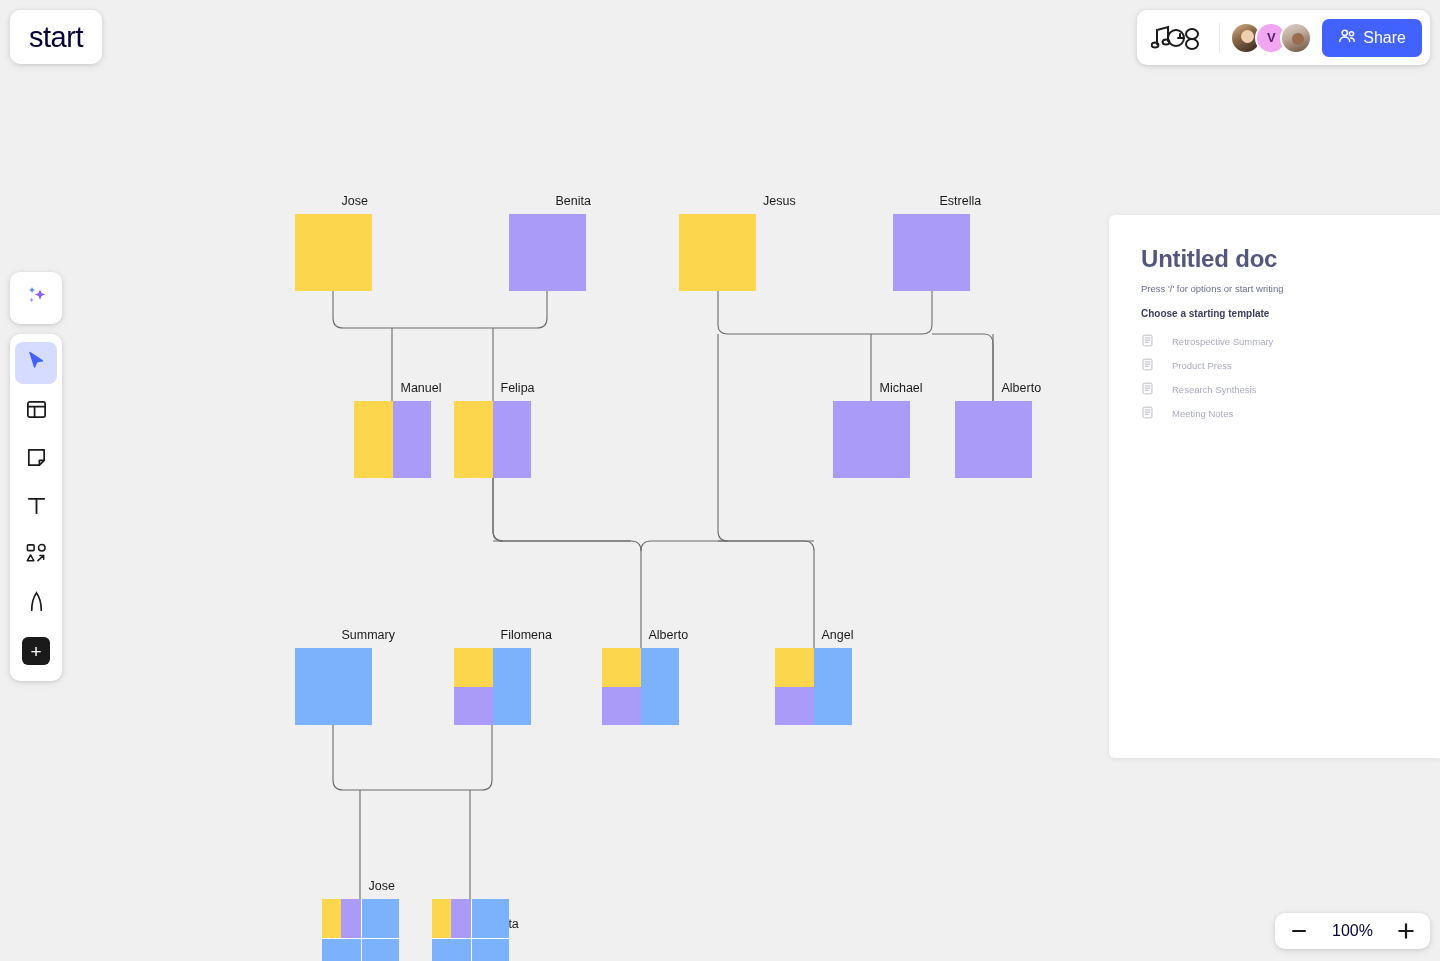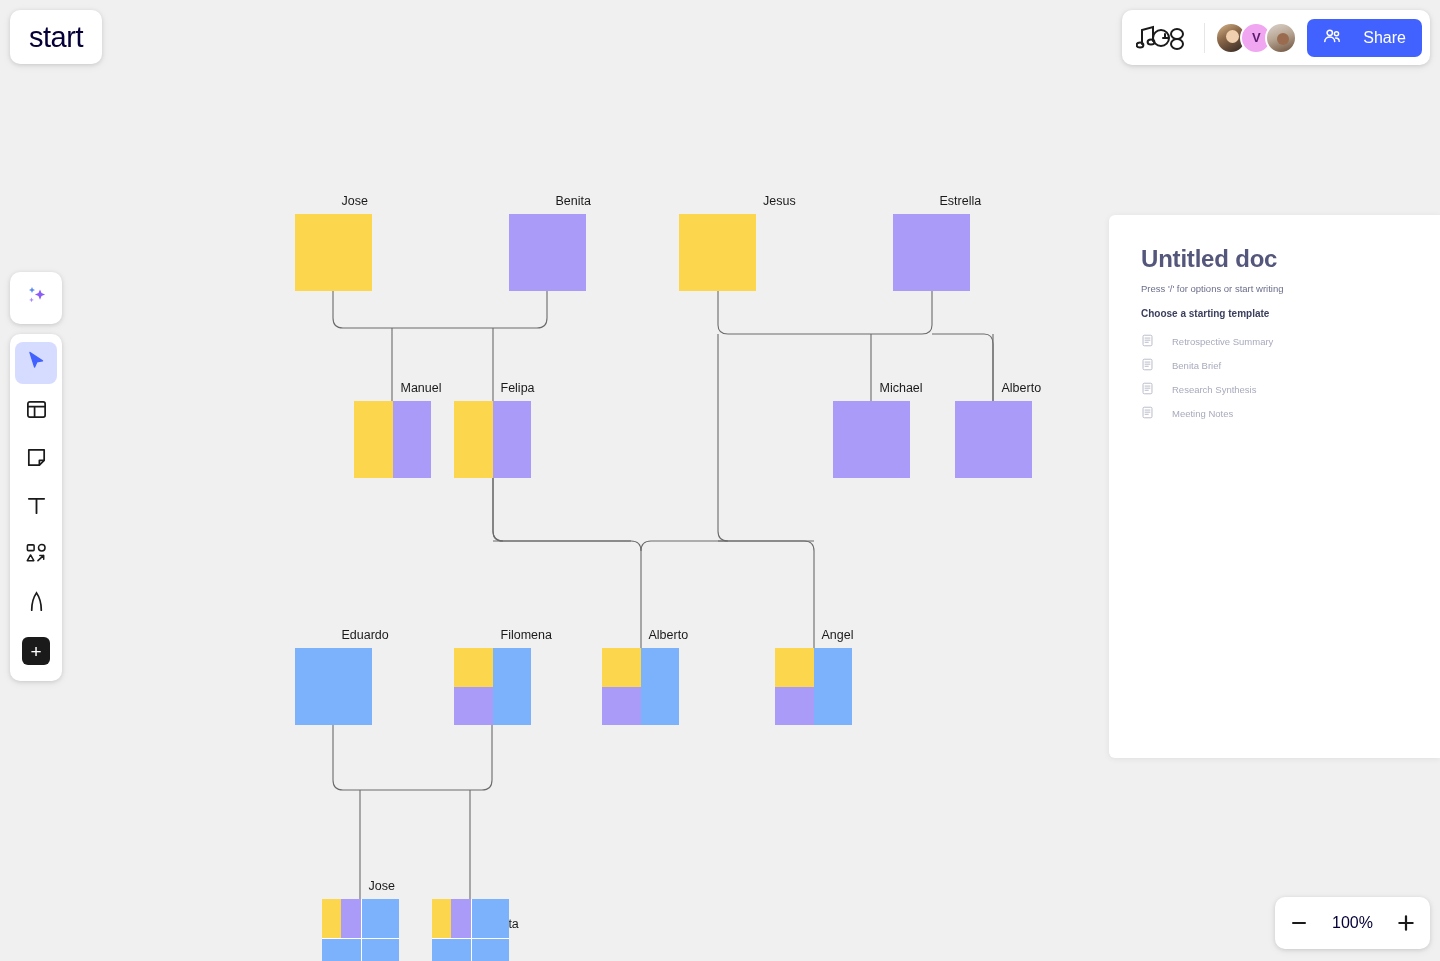--- a/index.html
+++ b/index.html
@@ -50,21 +50,21 @@
     background:#f0cfae; top:6px; left:9px;
   }
   .av-photo2 { background: linear-gradient(160deg,#dcd3cc 0%,#b8a694 45%,#6b4f3a 100%); }
   .av-photo2::after {
     content:""; position:absolute; width:12px; height:12px; border-radius:50%;
     background:#9a6b4e; top:9px; left:10px;
   }
   .av-initial { background: #F0A6F0; }
 
   .share-btn {
-    display: flex; align-items: center; gap: 22px;
+    display: flex; align-items: center; gap: 7px;
     background: #4262FF; color: #fff;
     border: none; border-radius: 7px;
     height: 38px; padding: 0 16px;
     font-size: 16px; font-family: inherit; cursor: pointer;
   }
 
   
   .tool-ai {
     position: absolute; left: 10px; top: 272px;
     width: 52px; height: 52px; background: #fff; border-radius: 10px;
@@ -101,21 +101,21 @@
   .doc-sub { font-size: 10px; font-weight: 700; color: #3b3e5c; margin-top: 14px; }
   .doc-list { margin-top: 10px; }
   .doc-item {
     display: flex; align-items: center; gap: 18px;
     height: 24px; font-size: 9.5px; color: #A8AABC; cursor: pointer;
   }
 
   
   .zoom-ctl {
     position: absolute; right: 10px; bottom: 12px;
-    width: 155px; height: 52px; background: #fff; border-radius: 10px;
+    width: 155px; height: 36px; background: #fff; border-radius: 10px;
     box-shadow: 0 1px 4px rgba(0,0,0,.12), 0 2px 10px rgba(0,0,0,.06);
     display: flex; align-items: center; justify-content: space-around;
   }
   .zoom-btn {
     width: 30px; height: 30px; display:flex; align-items:center; justify-content:center;
     cursor: pointer; color: #050038;
   }
   .zoom-val { font-size: 16px; color: #050038; }
 
   
@@ -192,21 +192,21 @@
         <div class="seg" style="width:50%;background:#A99BF7"></div>
       </div>
       <div class="node-label" style="left: 879.5px; top: 381px;">Michael</div>
       <div class="node" style="left: 833px; top: 401px; width: 77px; height: 77px;">
         <div class="seg" style="width:100%;background:#A99BF7"></div>
       </div>
       <div class="node-label" style="left: 1001.5px; top: 381px;">Alberto</div>
       <div class="node" style="left: 955px; top: 401px; width: 77px; height: 77px;">
         <div class="seg" style="width:100%;background:#A99BF7"></div>
       </div>
-      <div class="node-label" style="left: 341.5px; top: 628px;">Eduardo</div>
+      <div class="node-label" style="left: 341.5px; top: 628px;">Summary</div>
       <div class="node" style="left: 295px; top: 648px; width: 77px; height: 77px;">
         <div class="seg" style="width:100%;background:#7CB2FB"></div>
       </div>
       <div class="node-label" style="left: 500.5px; top: 628px;">Filomena</div>
       <div class="node" style="left: 454px; top: 648px; width: 77px; height: 77px;">
         <div class="col" style="width:50%">
           <div style="height:50%;background:#FCD74D"></div>
           <div style="height:50%;background:#A99BF7"></div>
         </div>
         <div class="seg" style="width:50%;background:#7CB2FB"></div>
@@ -369,21 +369,21 @@
               <rect x="2.5" y="1.5" width="11" height="13" rx="1.5" stroke="#B9BBC9" stroke-width="1.2"></rect>
               <path d="M5 5h6M5 7.6h6M5 10.2h4" stroke="#B9BBC9" stroke-width="1.2" stroke-linecap="round"></path>
             </svg></span>
           <span>Retrospective Summary</span>
         </div>
         <div class="doc-item">
           <span><svg width="13" height="13" viewBox="0 0 16 16" fill="none">
               <rect x="2.5" y="1.5" width="11" height="13" rx="1.5" stroke="#B9BBC9" stroke-width="1.2"></rect>
               <path d="M5 5h6M5 7.6h6M5 10.2h4" stroke="#B9BBC9" stroke-width="1.2" stroke-linecap="round"></path>
             </svg></span>
-          <span>Benita Brief</span>
+          <span>Product Press</span>
         </div>
         <div class="doc-item">
           <span><svg width="13" height="13" viewBox="0 0 16 16" fill="none">
               <rect x="2.5" y="1.5" width="11" height="13" rx="1.5" stroke="#B9BBC9" stroke-width="1.2"></rect>
               <path d="M5 5h6M5 7.6h6M5 10.2h4" stroke="#B9BBC9" stroke-width="1.2" stroke-linecap="round"></path>
             </svg></span>
           <span>Research Synthesis</span>
         </div>
         <div class="doc-item">
           <span><svg width="13" height="13" viewBox="0 0 16 16" fill="none">

